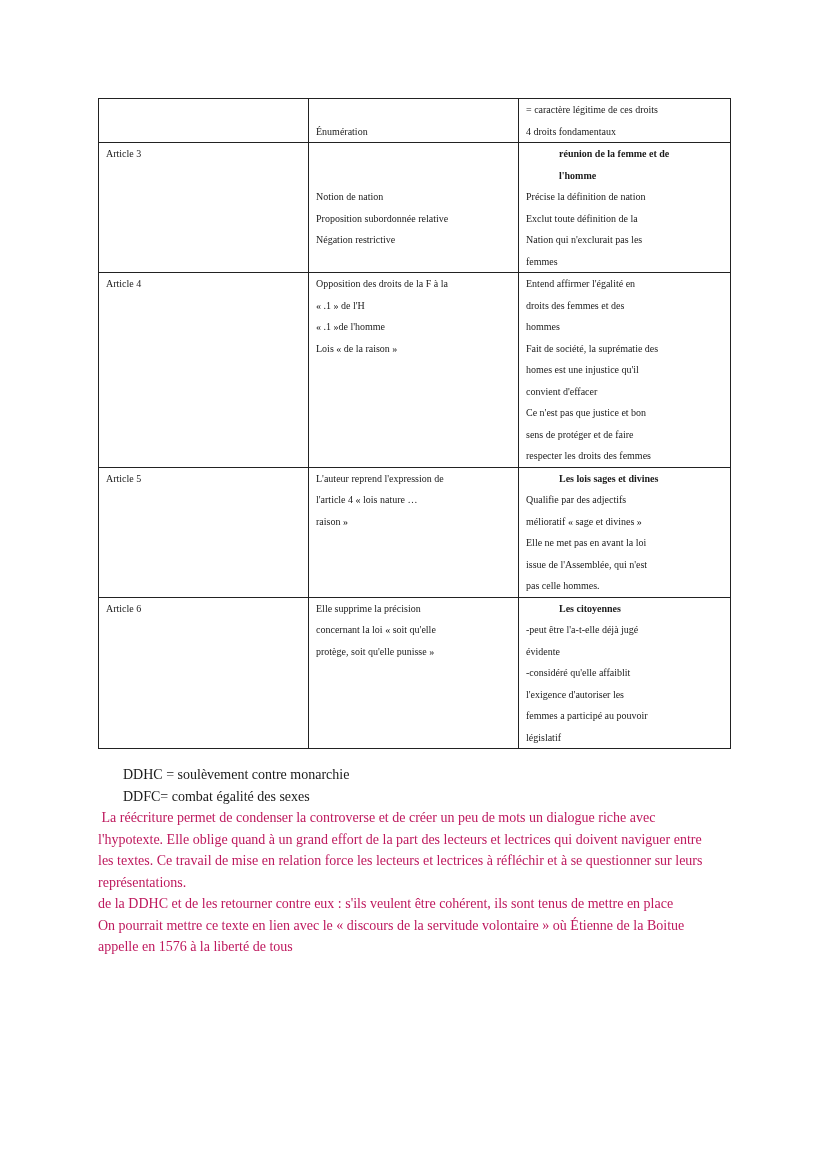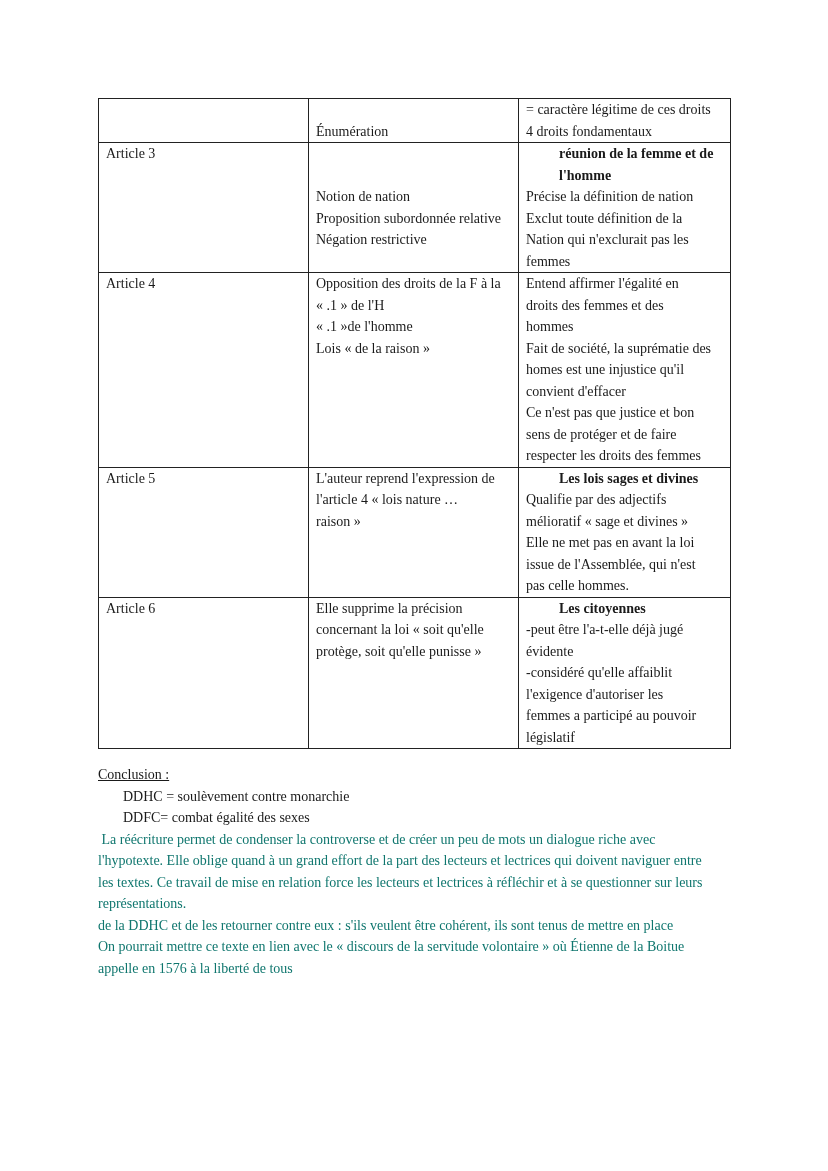--- a/index.html
+++ b/index.html
@@ -1,28 +1,28 @@
 <!DOCTYPE html>
 <html><head>
 <meta charset="utf-8">
 <style>
   html, body { margin: 0; padding: 0; background: #ffffff; }
   body { width: 828px; height: 1171px; position: relative; overflow: hidden;
          font-family: "Liberation Serif", "DejaVu Serif", serif; color: #1a1a1a; font-size: 14px; }
   .page { position: absolute; left: 0; top: 0; width: 828px; height: 1171px; }
   table.analysis { position: absolute; left: 98px; top: 98px; border-collapse: collapse; table-layout: fixed; width: 632px; }
-  table.analysis td { border: 1px solid #222; vertical-align: top; padding: 0 7px; line-height: 21.5px; font-size: 14px; }
+  table.analysis td { border: 1px solid #222; vertical-align: top; padding: 0 7px; line-height: 21.5px; font-size: 10px; }
   col.c1 { width: 210px; } col.c2 { width: 210px; } col.c3 { width: 212px; }
   .line { display: block; white-space: nowrap; }
   .bold { font-weight: bold; margin-left: 33px; }
   .blank { display: block; height: 21.5px; }
   .conclusion { position: absolute; left: 98px; top: 764px; width: 640px; line-height: 21.5px; font-size: 14px; }
   .conc-title { text-decoration: underline; color: #1a1a1a; }
   .indent-line { padding-left: 25px; color: #1a1a1a; }
-  .blue { color: #0f766e; }
+  .blue { color: #be185d; }
 </style>
 </head>
 <body>
 
 <div class="page">
   <table class="analysis">
     <colgroup>
         <col class="c1">
         <col class="c2">
         <col class="c3">
@@ -115,21 +115,20 @@
             <span class="line">-considéré qu'elle affaiblit</span>
             <span class="line">l'exigence d'autoriser les</span>
             <span class="line">femmes a participé au pouvoir</span>
             <span class="line">législatif</span>
           </td>
         </tr>
       </tbody>
   </table>
 
   <div class="conclusion">
-    <div class="conc-title">Conclusion :</div>
     <div class="indent-line">DDHC = soulèvement contre monarchie</div>
     <div class="indent-line">DDFC= combat égalité des sexes</div>
     <div id="paras" class="blue">
         <div>
           <span class="line" style="white-space: pre;"> La réécriture permet de condenser la controverse et de créer un peu de mots un dialogue riche avec</span>
           <span class="line" style="white-space: pre;">l'hypotexte. Elle oblige quand à un grand effort de la part des lecteurs et lectrices qui doivent naviguer entre</span>
           <span class="line" style="white-space: pre;">les textes. Ce travail de mise en relation force les lecteurs et lectrices à réfléchir et à se questionner sur leurs</span>
           <span class="line" style="white-space: pre;">représentations.</span>
         </div>
         <div>

